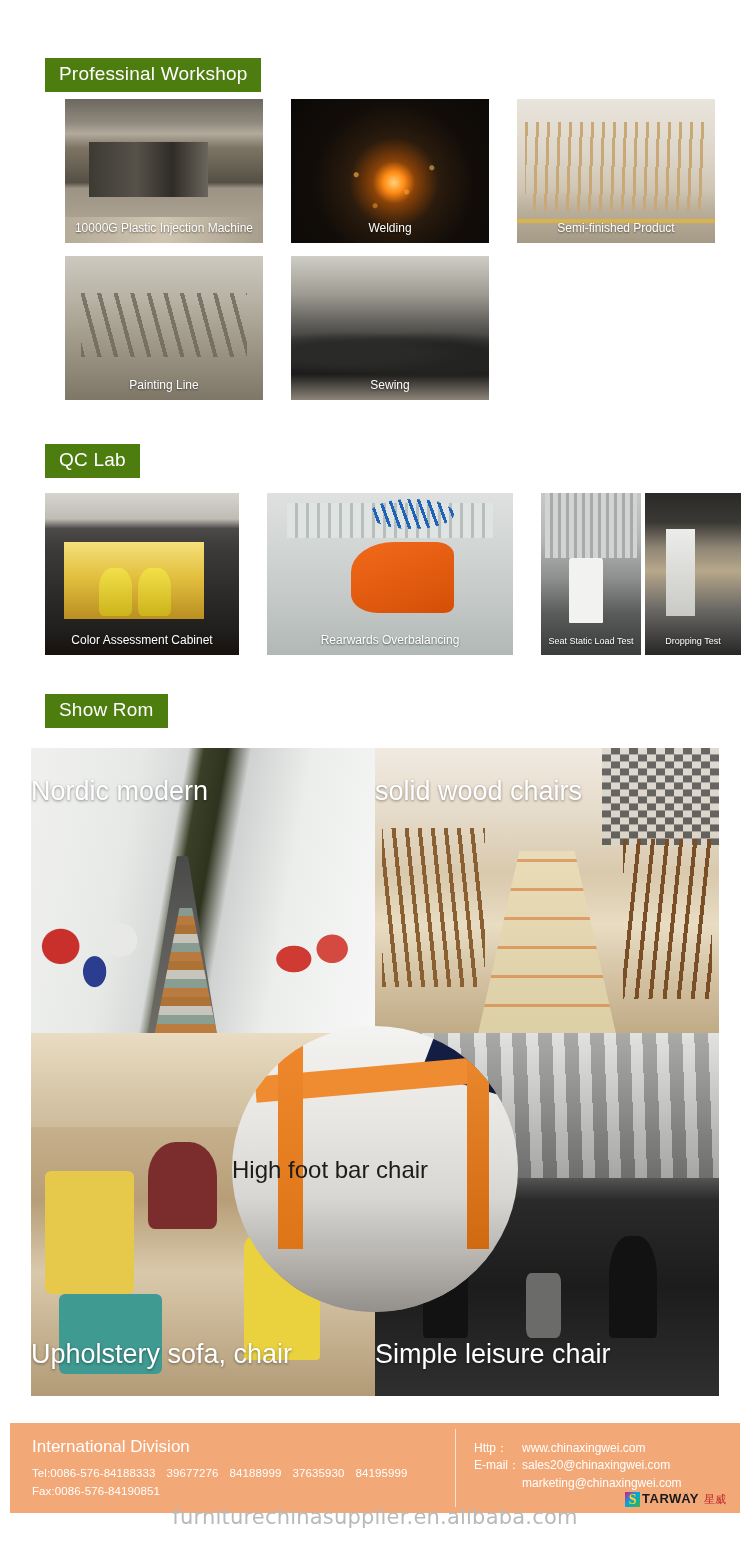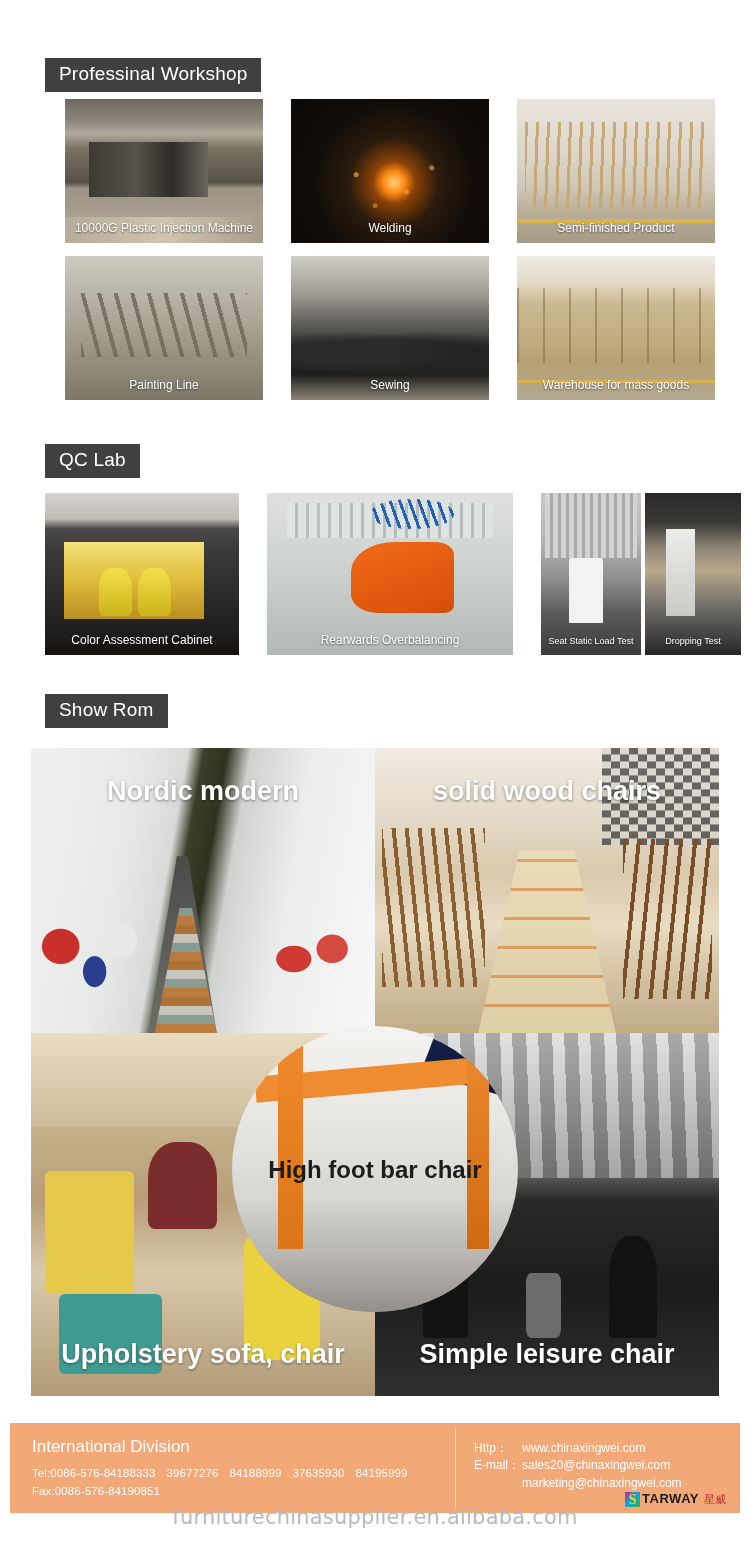--- a/index.html
+++ b/index.html
@@ -14,21 +14,21 @@
     position: relative;
     width: 750px;
     height: 1563px;
     background: #ffffff;
     overflow: hidden;
   }
 
   
   .section-heading {
     display: inline-block;
-    background: #404040;
+    background: #4d7c0f;
     color: #ffffff;
     font-size: 19px;
     font-weight: 400;
     letter-spacing: 0.2px;
     padding: 6px 14px 8px 14px;
     line-height: 1.05;
   }
 
   .heading-row { padding-left: 45px; }
 
@@ -87,24 +87,23 @@
     position: absolute;
     inset: 0;
     display: grid;
     grid-template-columns: 344px 344px;
     grid-template-rows: 285px 363px;
   }
   .sr-cell { position: relative; overflow: hidden; }
   .sr-label {
     position: absolute;
     width: 100%;
-    text-align: center;
     color: #ffffff;
     font-size: 27px;
-    font-weight: 700;
+    font-weight: 400;
     text-shadow: 0 1px 3px rgba(0,0,0,.45);
     white-space: nowrap;
   }
   .sr-label.top { top: 28px; }
   .sr-label.bottom { bottom: 26px; }
 
   .sr-circle {
     position: absolute;
     left: 50%;
     top: 278px;
@@ -505,24 +504,20 @@
 
   <div class="grid3" style="position:absolute;top:256px;left:0;">
     <div class="tile">
       <div class="ph ph-paint"></div>
       <div class="cap">Painting Line</div>
     </div>
     <div class="tile">
       <div class="ph ph-sew"></div>
       <div class="cap">Sewing</div>
     </div>
-    <div class="tile">
-      <div class="ph ph-ware"></div>
-      <div class="cap">Warehouse for mass goods</div>
-    </div>
   </div>
 
   <div class="heading-row" style="position:absolute;top:444px;left:0;">
     <span class="section-heading">QC Lab</span>
   </div>
 
   <div class="qcrow" style="position:absolute;top:493px;left:0;justify-content:center;">
     <div class="tile qc-w1">
       <div class="ph ph-color">
         <div class="inner"></div>

